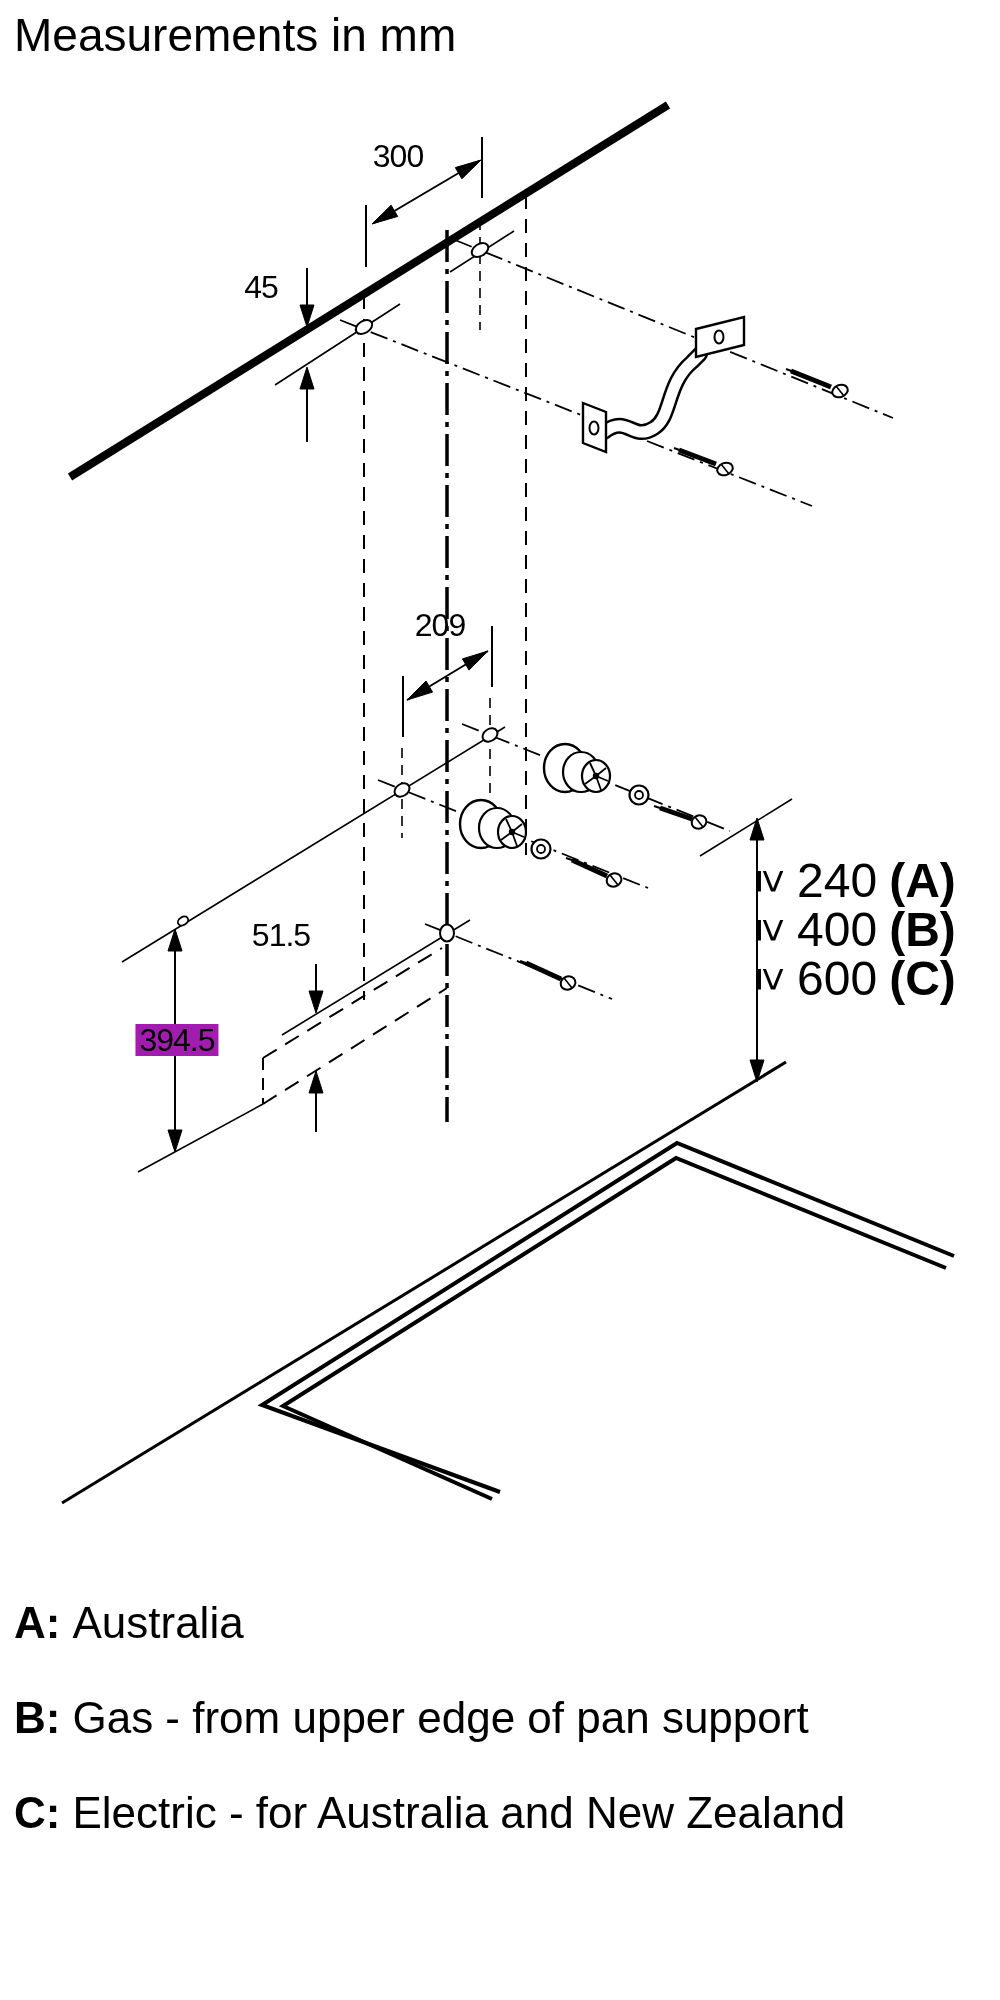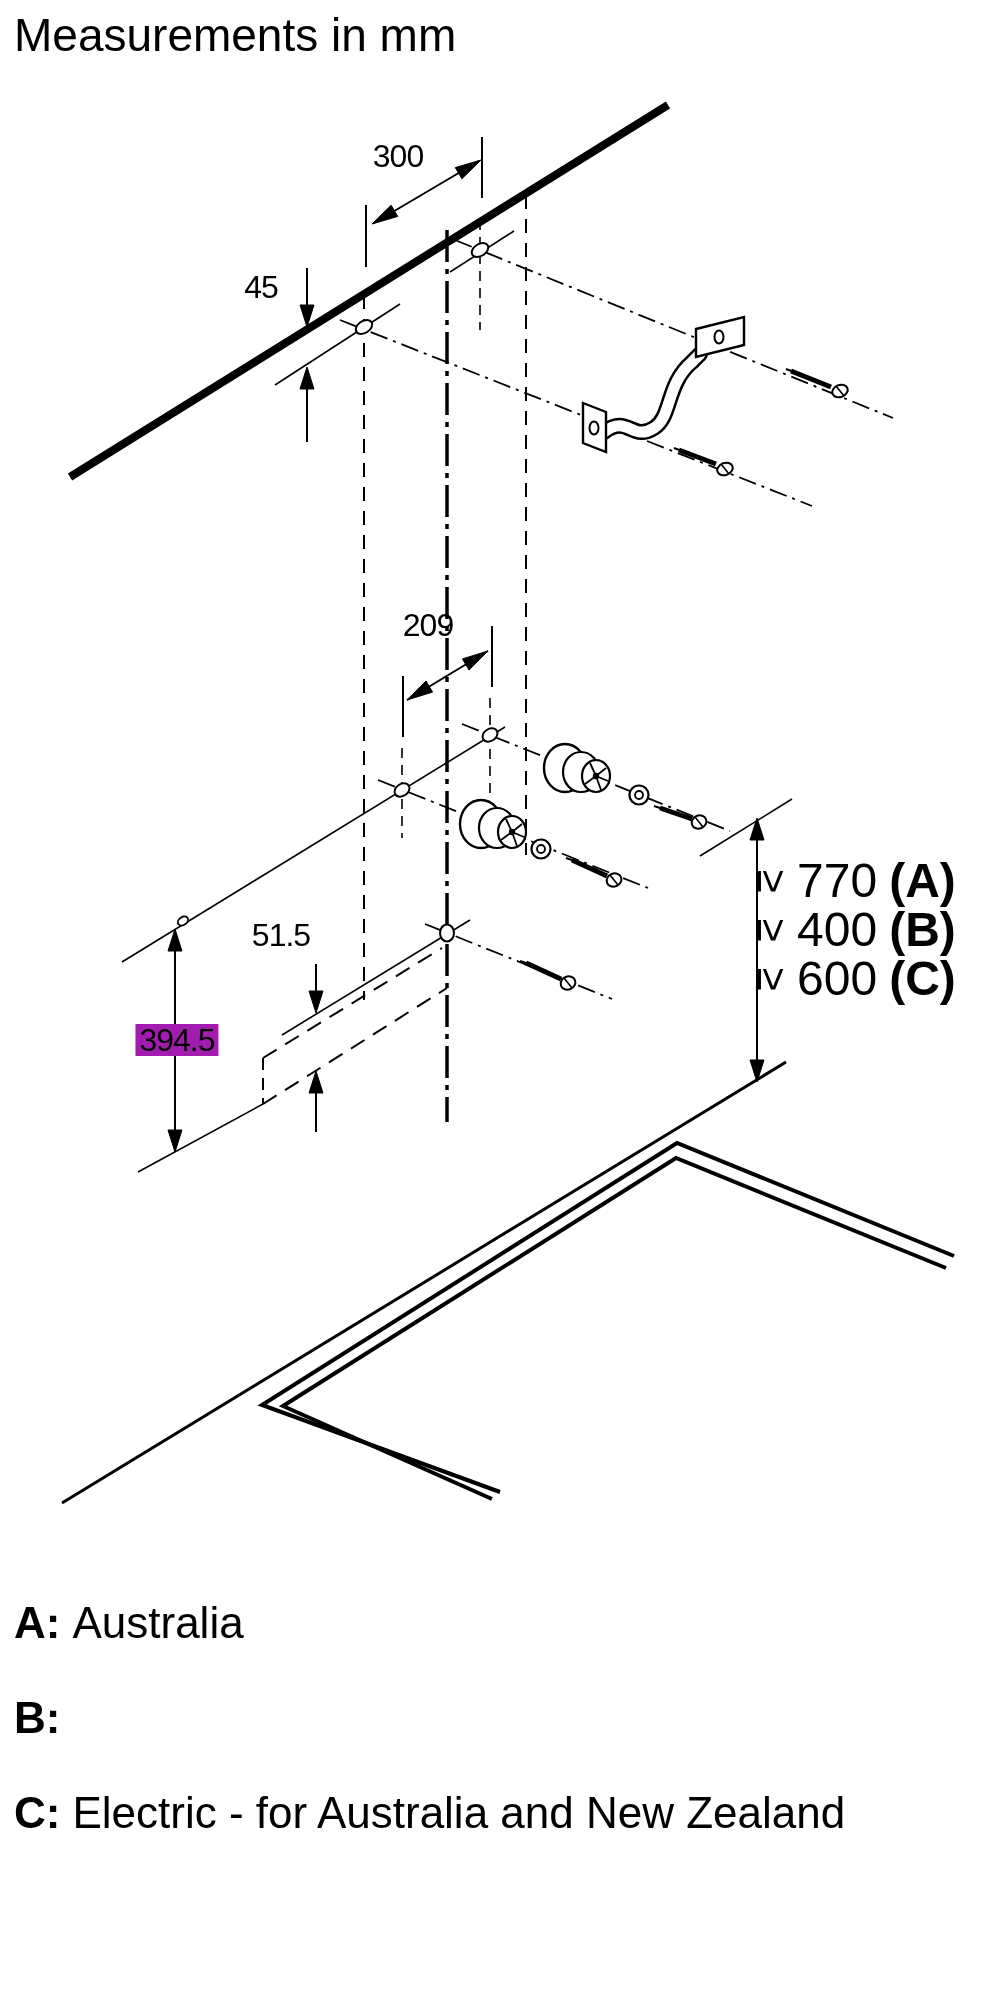--- a/index.html
+++ b/index.html
@@ -194,28 +194,28 @@
       <line x1="62" y1="1503" x2="786" y2="1062" stroke-width="3"></line>
       <polyline points="500,1492 262,1405 677,1143 954,1256" stroke-width="4"></polyline>
       <polyline points="492,1499 283,1406 676,1158 946,1268" stroke-width="4"></polyline>
     </g>
   </svg>
 
   <div class="page-title">Measurements in mm</div>
 
   <div class="dimlabel" style="left:398px;top:140px">300</div>
   <div class="dimlabel" style="left:261px;top:271px">45</div>
-  <div class="dimlabel" style="left:428px;top:609px">209</div>
+  <div class="dimlabel" style="left:440px;top:609px">209</div>
   <div class="dimlabel" style="left:281px;top:919px">51.5</div>
   <div class="dimlabel masked" style="left:177px;top:1024px">394.5</div>
 
   <div class="clearances">
     <div class="crow">
       <span class="ge">≥</span>
-      <span class="cval">770</span>
+      <span class="cval">240</span>
       <span class="cletter">(A)</span>
     </div>
     <div class="crow">
       <span class="ge">≥</span>
       <span class="cval">400</span>
       <span class="cletter">(B)</span>
     </div>
     <div class="crow">
       <span class="ge">≥</span>
       <span class="cval">600</span>
@@ -223,20 +223,21 @@
     </div>
   </div>
 
   <div class="legend">
     <div class="lrow">
       <span class="lkey">A:</span>
       <span class="ltext">Australia</span>
     </div>
     <div class="lrow">
       <span class="lkey">B:</span>
+      <span class="ltext">Gas - from upper edge of pan support</span>
     </div>
     <div class="lrow">
       <span class="lkey">C:</span>
       <span class="ltext">Electric - for Australia and New Zealand</span>
     </div>
   </div>
 
 </div>
 
 </body></html>

